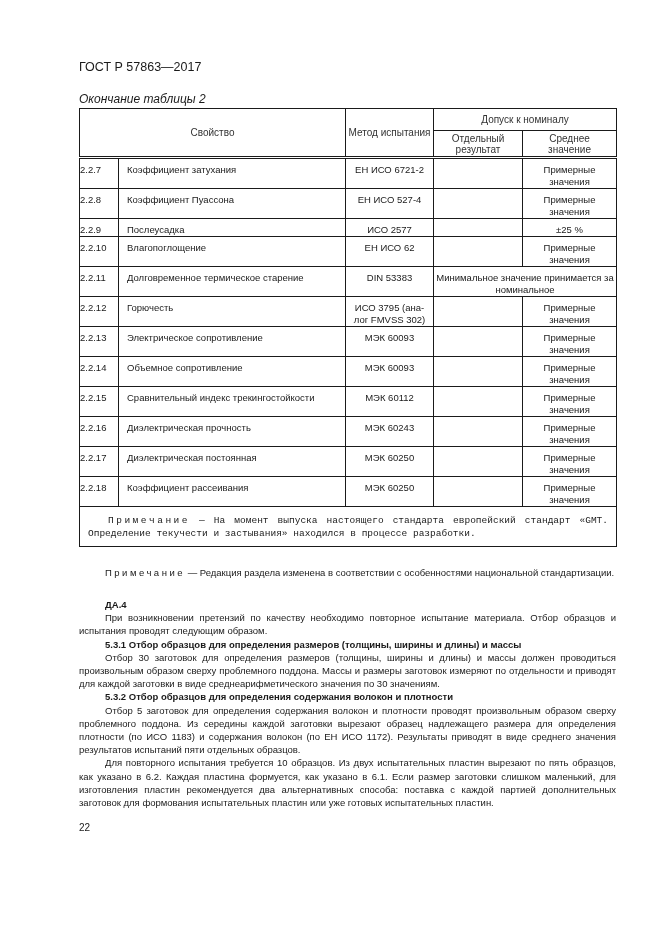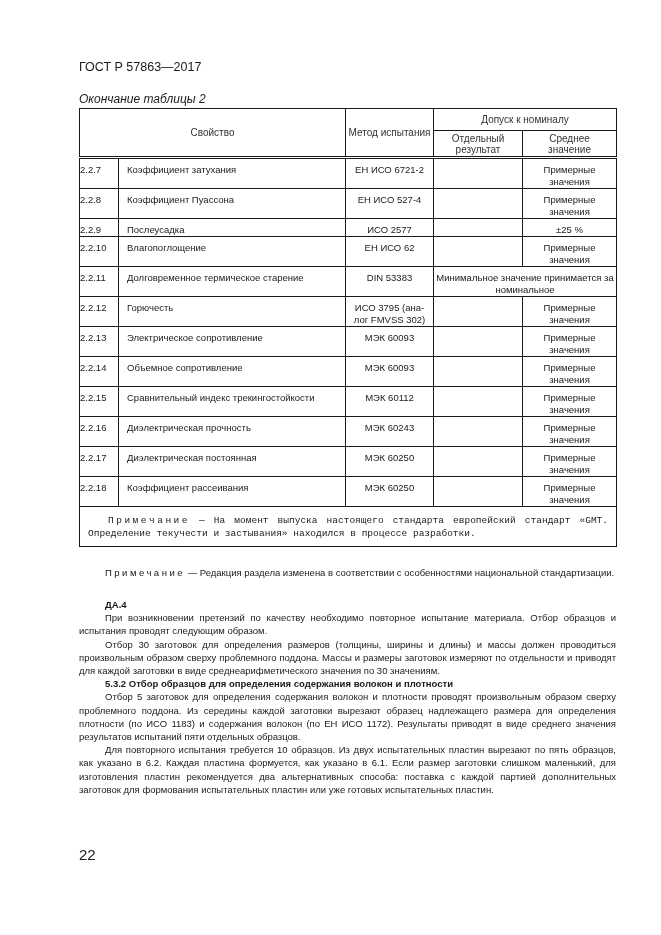--- a/index.html
+++ b/index.html
@@ -20,21 +20,21 @@
   .c-ind { }
   .c-avg { text-align:center; padding-top:5px !important; line-height:12px; }
   .c-merged { text-align:center; padding-top:5px !important; line-height:12px; }
   tbody tr { height:30px; }
   tbody tr.short { height:18px; }
   tr.note-row td { padding:7px 8px 6px 8px; font-size:9.5px; line-height:13px; text-align:justify;font-family:Liberation Mono, monospace; }
   .spaced { letter-spacing:2.5px; }
   .body-text { position:absolute; left:79px; width:537px; font-size:9.5px; line-height:13.2px; text-align:justify; }
   .body-text p { margin:0; text-indent:26px; }
   .body-text p.h { font-weight:bold; }
-  .page-number { position:absolute; left:79px; top:846px; font-size:15px; }
+  .page-number { position:absolute; left:79px; top:822px; font-size:10px; }
 </style>
 </head>
 <body>
 
 <div class="doc-code">ГОСТ Р 57863—2017</div>
 <div class="table-caption">Окончание таблицы 2</div>
 
 <table class="spec">
   <colgroup>
     <col style="width:39px">
@@ -144,19 +144,20 @@
   </tbody>
 </table>
 
 <div class="body-text" style="top:566px;">
   <p style="text-align-last:left;"><span class="spaced">Примечание</span><span> — Редакция раздела изменена в соответствии с особенностями национальной стандартизации.</span></p>
 </div>
 
 <div class="body-text" style="top:598px;">
   <p class="h">ДА.4</p>
   <p>При возникновении претензий по качеству необходимо повторное испытание материала. Отбор образцов и испытания проводят следующим образом.</p>
+  <p class="h">5.3.1 Отбор образцов для определения размеров (толщины, ширины и длины) и массы</p>
   <p>Отбор 30 заготовок для определения размеров (толщины, ширины и длины) и массы должен проводиться произвольным образом сверху проблемного поддона. Массы и размеры заготовок измеряют по отдельности и приводят для каждой заготовки в виде среднеарифметического значения по 30 значениям.</p>
   <p class="h">5.3.2 Отбор образцов для определения содержания волокон и плотности</p>
   <p>Отбор 5 заготовок для определения содержания волокон и плотности проводят произвольным образом сверху проблемного поддона. Из середины каждой заготовки вырезают образец надлежащего размера для определения плотности (по ИСО 1183) и содержания волокон (по ЕН ИСО 1172). Результаты приводят в виде среднего значения результатов испытаний пяти отдельных образцов.</p>
   <p>Для повторного испытания требуется 10 образцов. Из двух испытательных пластин вырезают по пять образцов, как указано в 6.2. Каждая пластина формуется, как указано в 6.1. Если размер заготовки слишком маленький, для изготовления пластин рекомендуется два альтернативных способа: поставка с каждой партией дополнительных заготовок для формования испытательных пластин или уже готовых испытательных пластин.</p>
 </div>
 
 <div class="page-number">22</div>
 
 </body></html>

